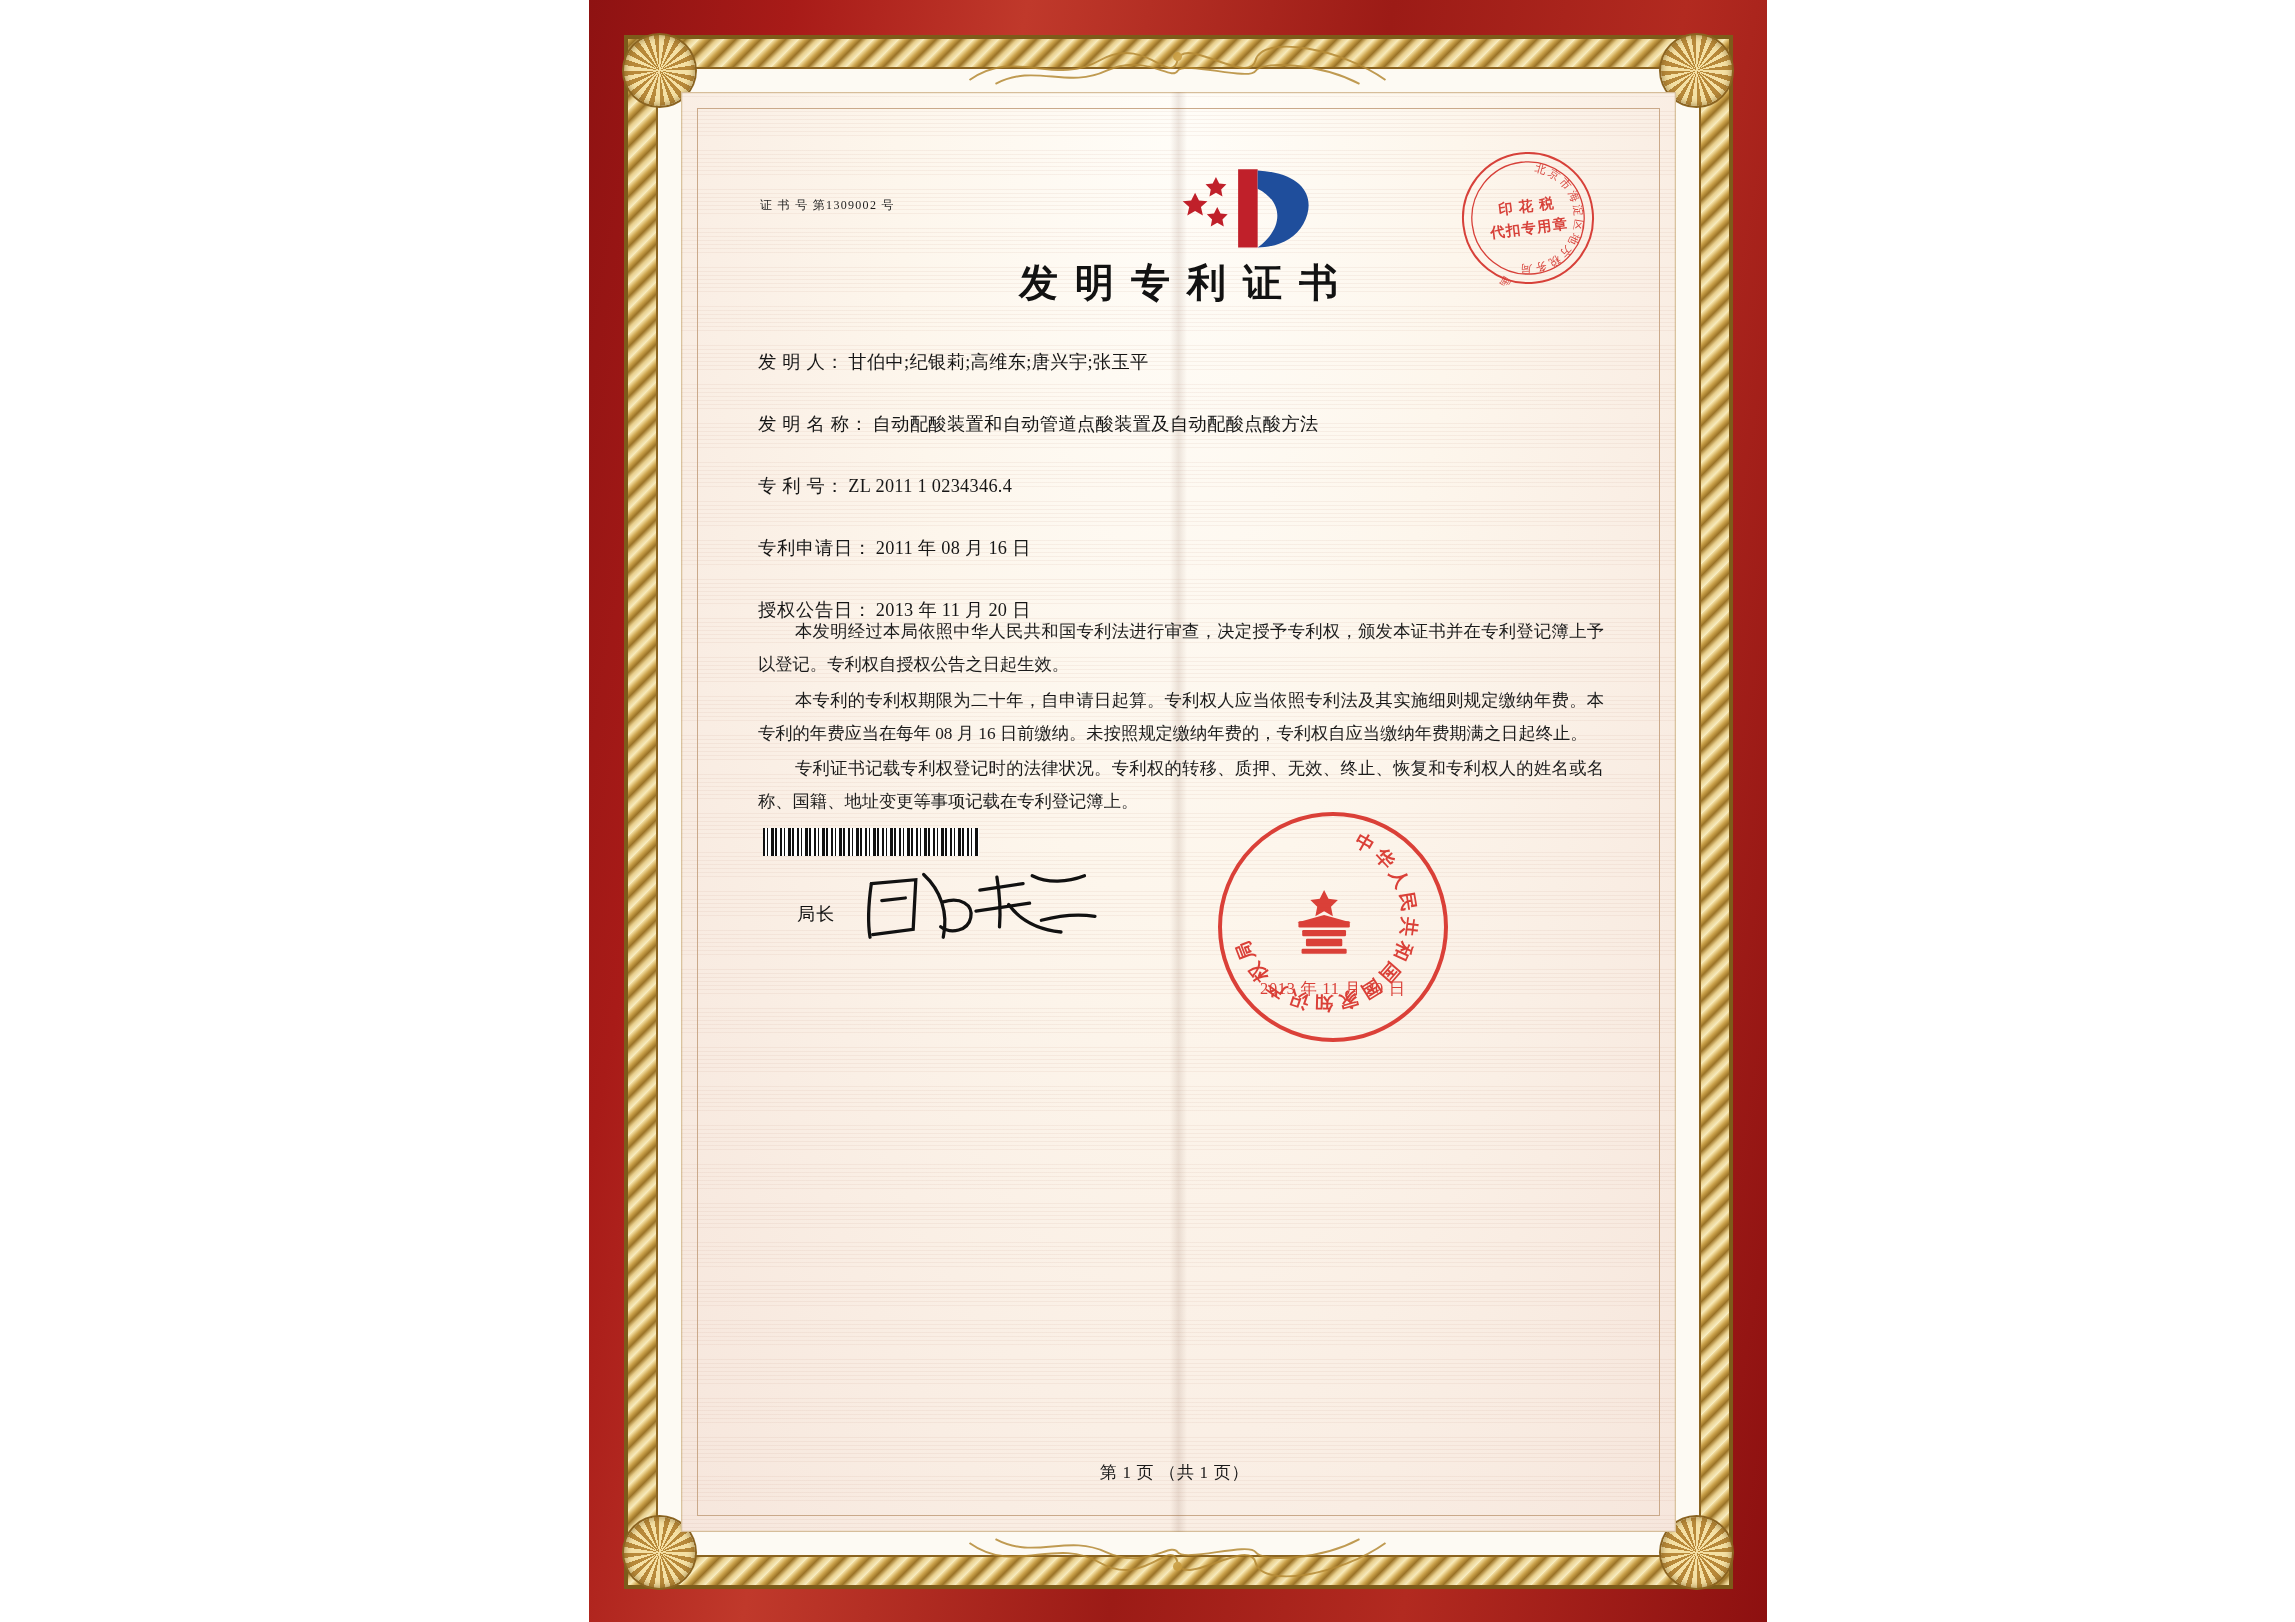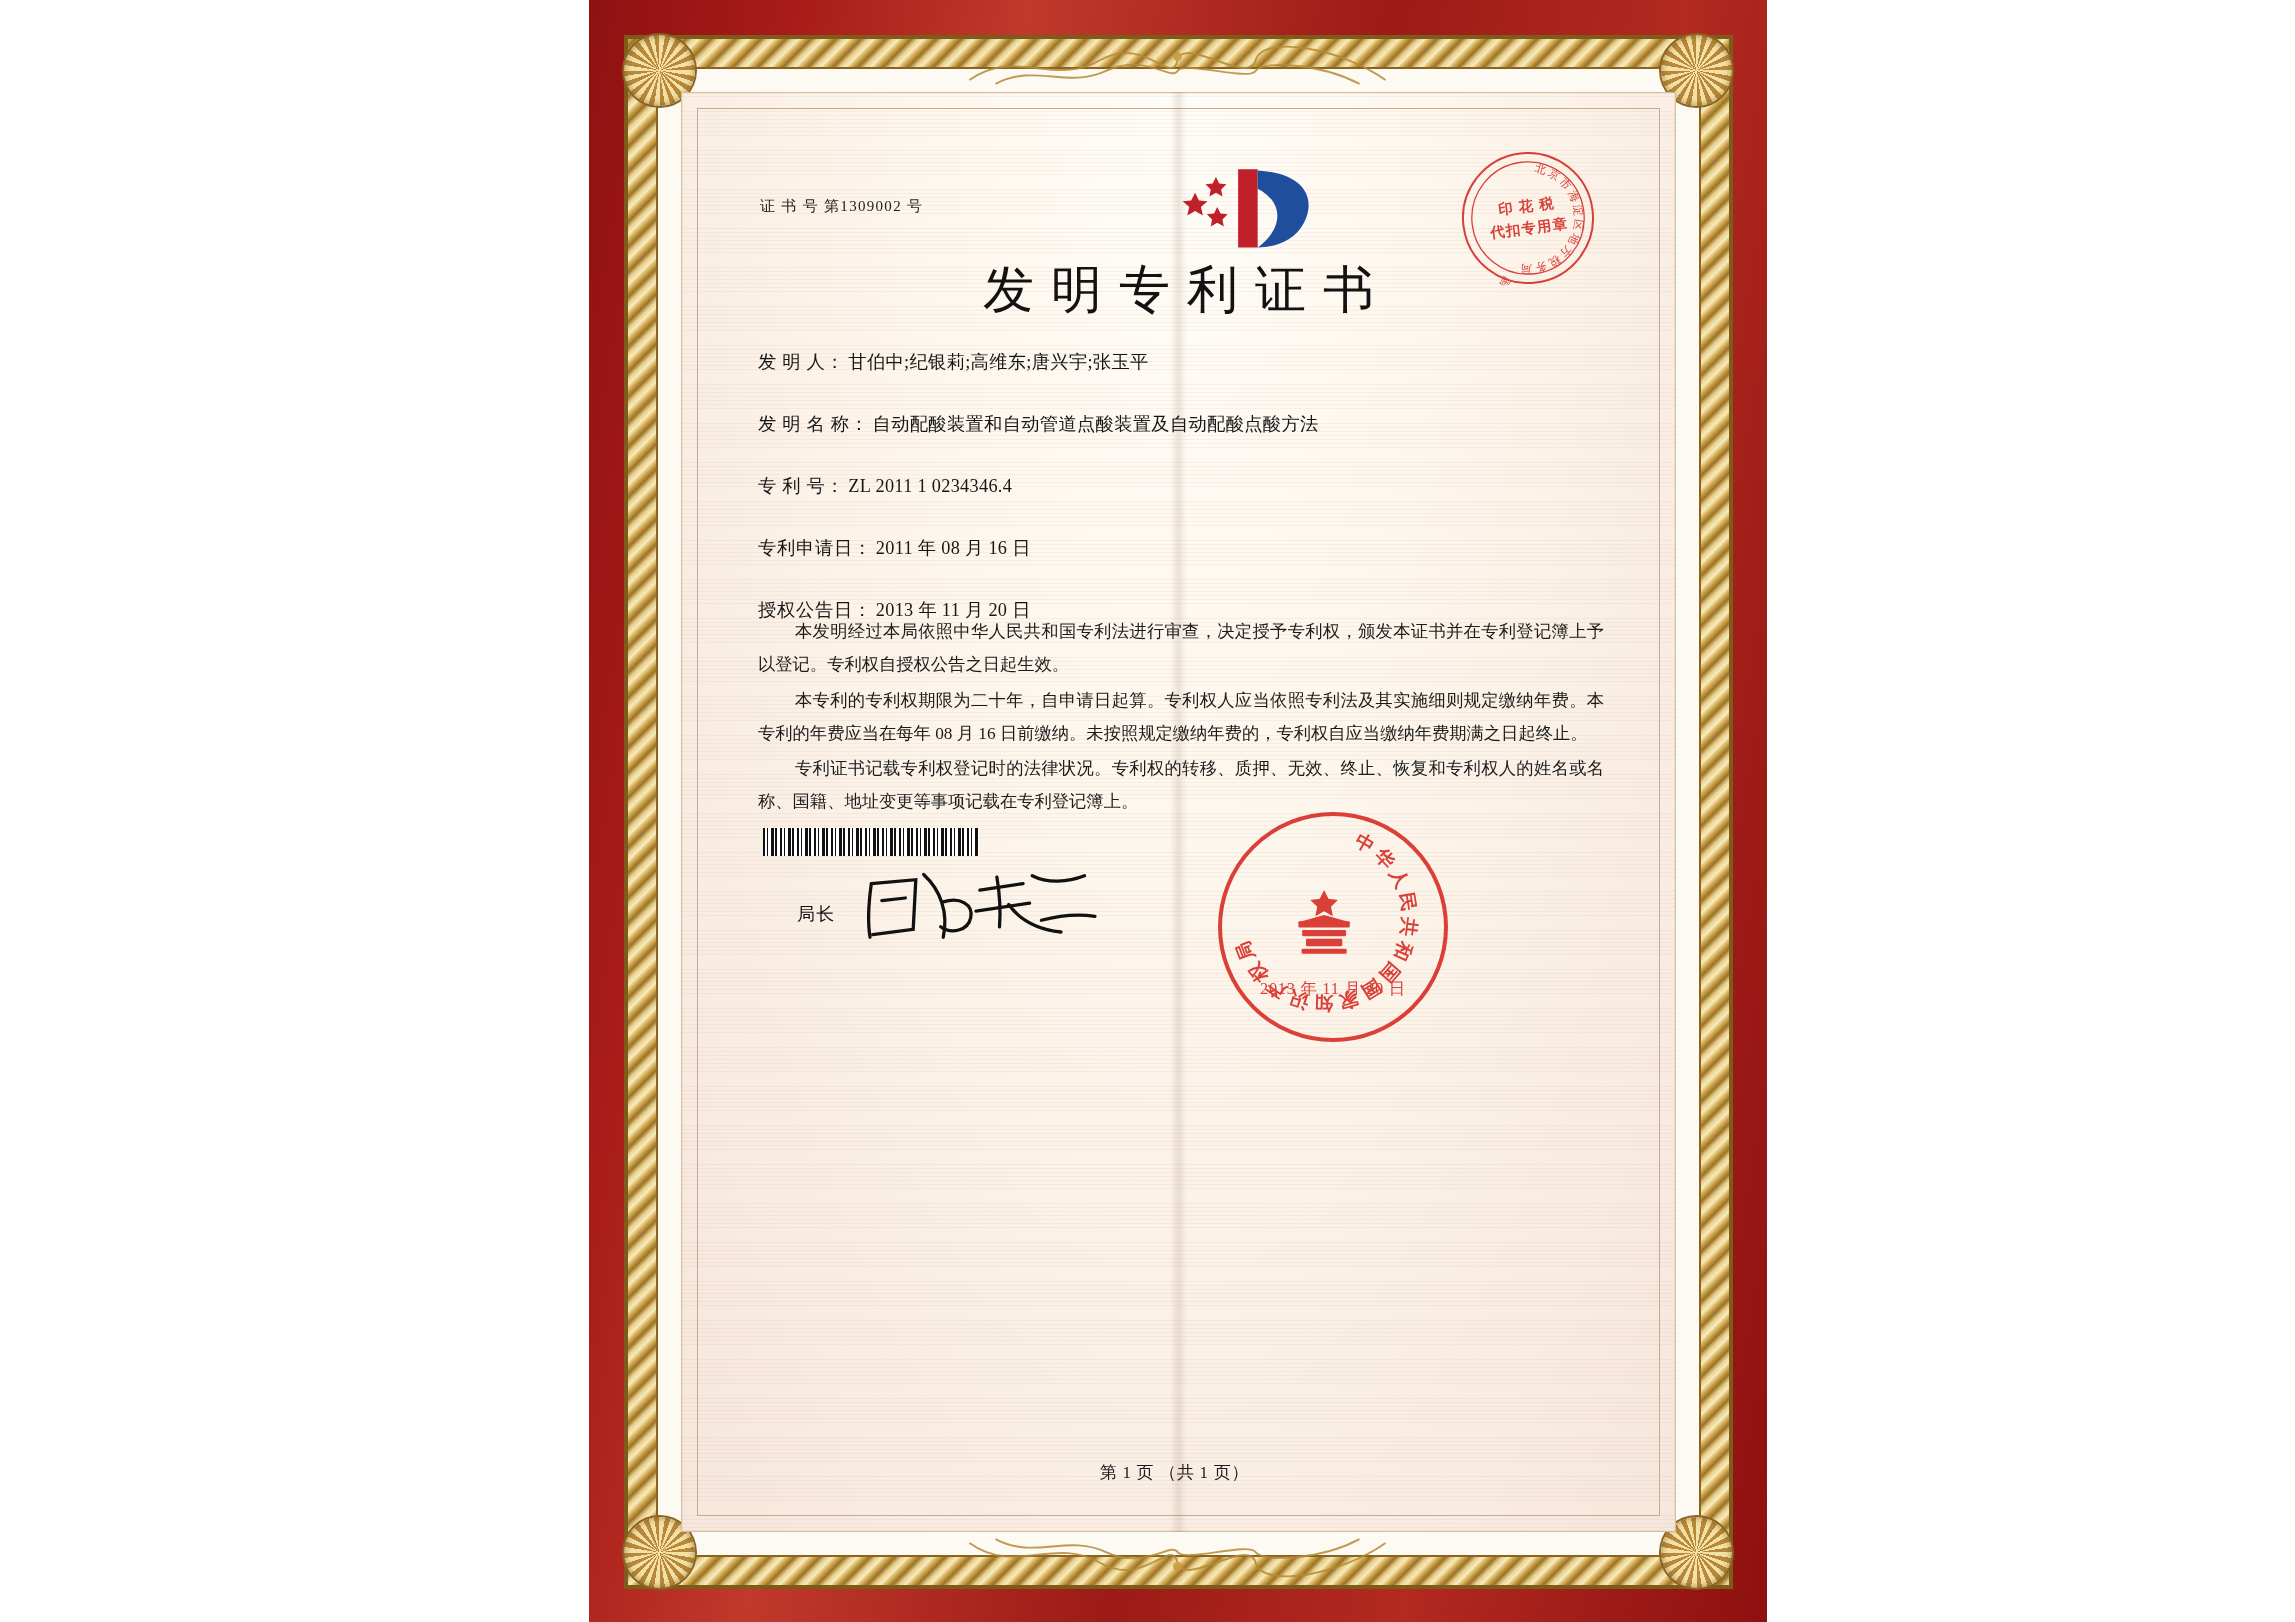--- a/index.html
+++ b/index.html
@@ -113,21 +113,21 @@
     position: absolute;
     color: #b58a35;
     opacity: .85;
   }
 
   
   .cert-no {
     position: absolute;
     left: 79px;
     top: 105px;
-    font-size: 15px;
+    font-size: 12px;
     letter-spacing: 1.3px;
     color: #1d1d1d;
     font-family: "Liberation Serif", serif;
   }
 
   .logo {
     position: absolute;
     left: 494px;
     top: 72px;
     width: 151px;
@@ -160,22 +160,22 @@
     font-weight: bold;
   }
   .stamp-square .c1 { top: 43px; }
   .stamp-square .c2 { top: 65px; }
 
   .title {
     position: absolute;
     left: 0; right: 0;
     top: 164px;
     text-align: center;
-    font-size: 51px;
-    font-weight: normal;
+    font-size: 39px;
+    font-weight: bold;
     letter-spacing: 17px;
     color: #121212;
     text-indent: 17px;
     font-family: "Liberation Serif", serif;
   }
 
   .fields {
     position: absolute;
     left: 77px;
     top: 257px;

